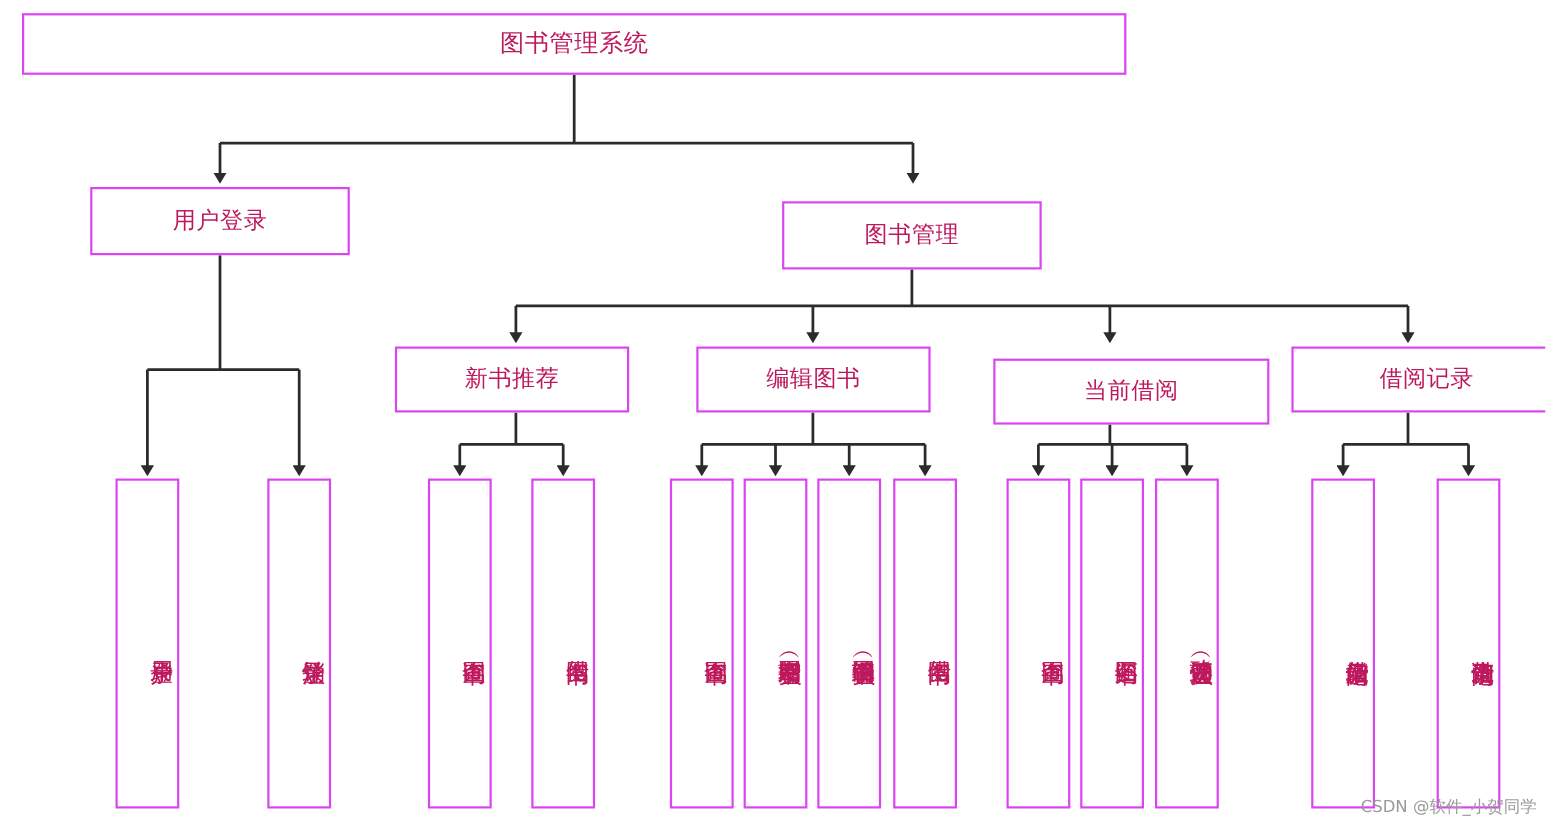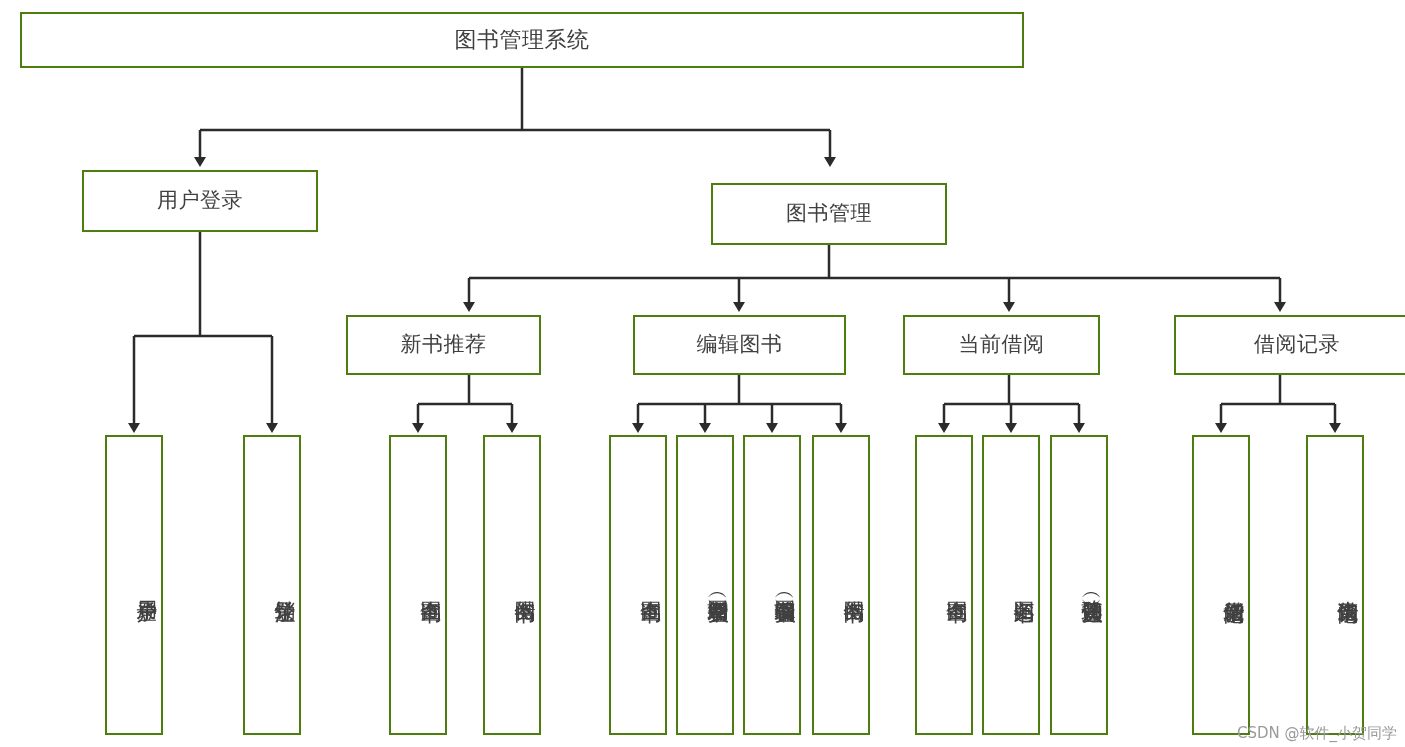--- a/index.html
+++ b/index.html
@@ -21,26 +21,26 @@
     position: absolute;
     left: 0;
     top: 0;
     width: 1405px;
     height: 747px;
     pointer-events: none;
   }
   .node {
     position: absolute;
     box-sizing: border-box;
-    border: 2px solid #4d7c0f;
+    border: 2px solid #d946ef;
     background: #ffffff;
     display: flex;
     align-items: center;
     justify-content: center;
-    color: #404040;
+    color: #be185d;
     letter-spacing: 0.5px;
   }
   .node.h {
     font-size: 21px;
     line-height: 1.1;
   }
   .node.root {
     font-size: 22px;
   }
   .node.v {
@@ -129,29 +129,29 @@
   </div>
 
   <div class="node h" style="left:82px; top:170px; width:236px; height:62px;">
     <span class="txt">用户登录</span>
   </div>
 
   <div class="node h" style="left:711px; top:183px; width:236px; height:62px;">
     <span class="txt">图书管理</span>
   </div>
 
-  <div class="node h" style="left:346px; top:315px; width:195px; height:60px;">
+  <div class="node h" style="left:359px; top:315px; width:213px; height:60px;">
     <span class="txt">新书推荐</span>
   </div>
 
   <div class="node h" style="left:633px; top:315px; width:213px; height:60px;">
     <span class="txt">编辑图书</span>
   </div>
 
-  <div class="node h" style="left:903px; top:315px; width:197px; height:60px;">
+  <div class="node h" style="left:903px; top:326px; width:251px; height:60px;">
     <span class="txt">当前借阅</span>
   </div>
 
   <div class="node h" style="left:1174px; top:315px; width:246px; height:60px;">
     <span class="txt">借阅记录</span>
   </div>
 
   <div class="node v" style="left:105px; top:435px; width:58px; height:300px;">
     <span class="txt">用户登录</span>
   </div>

